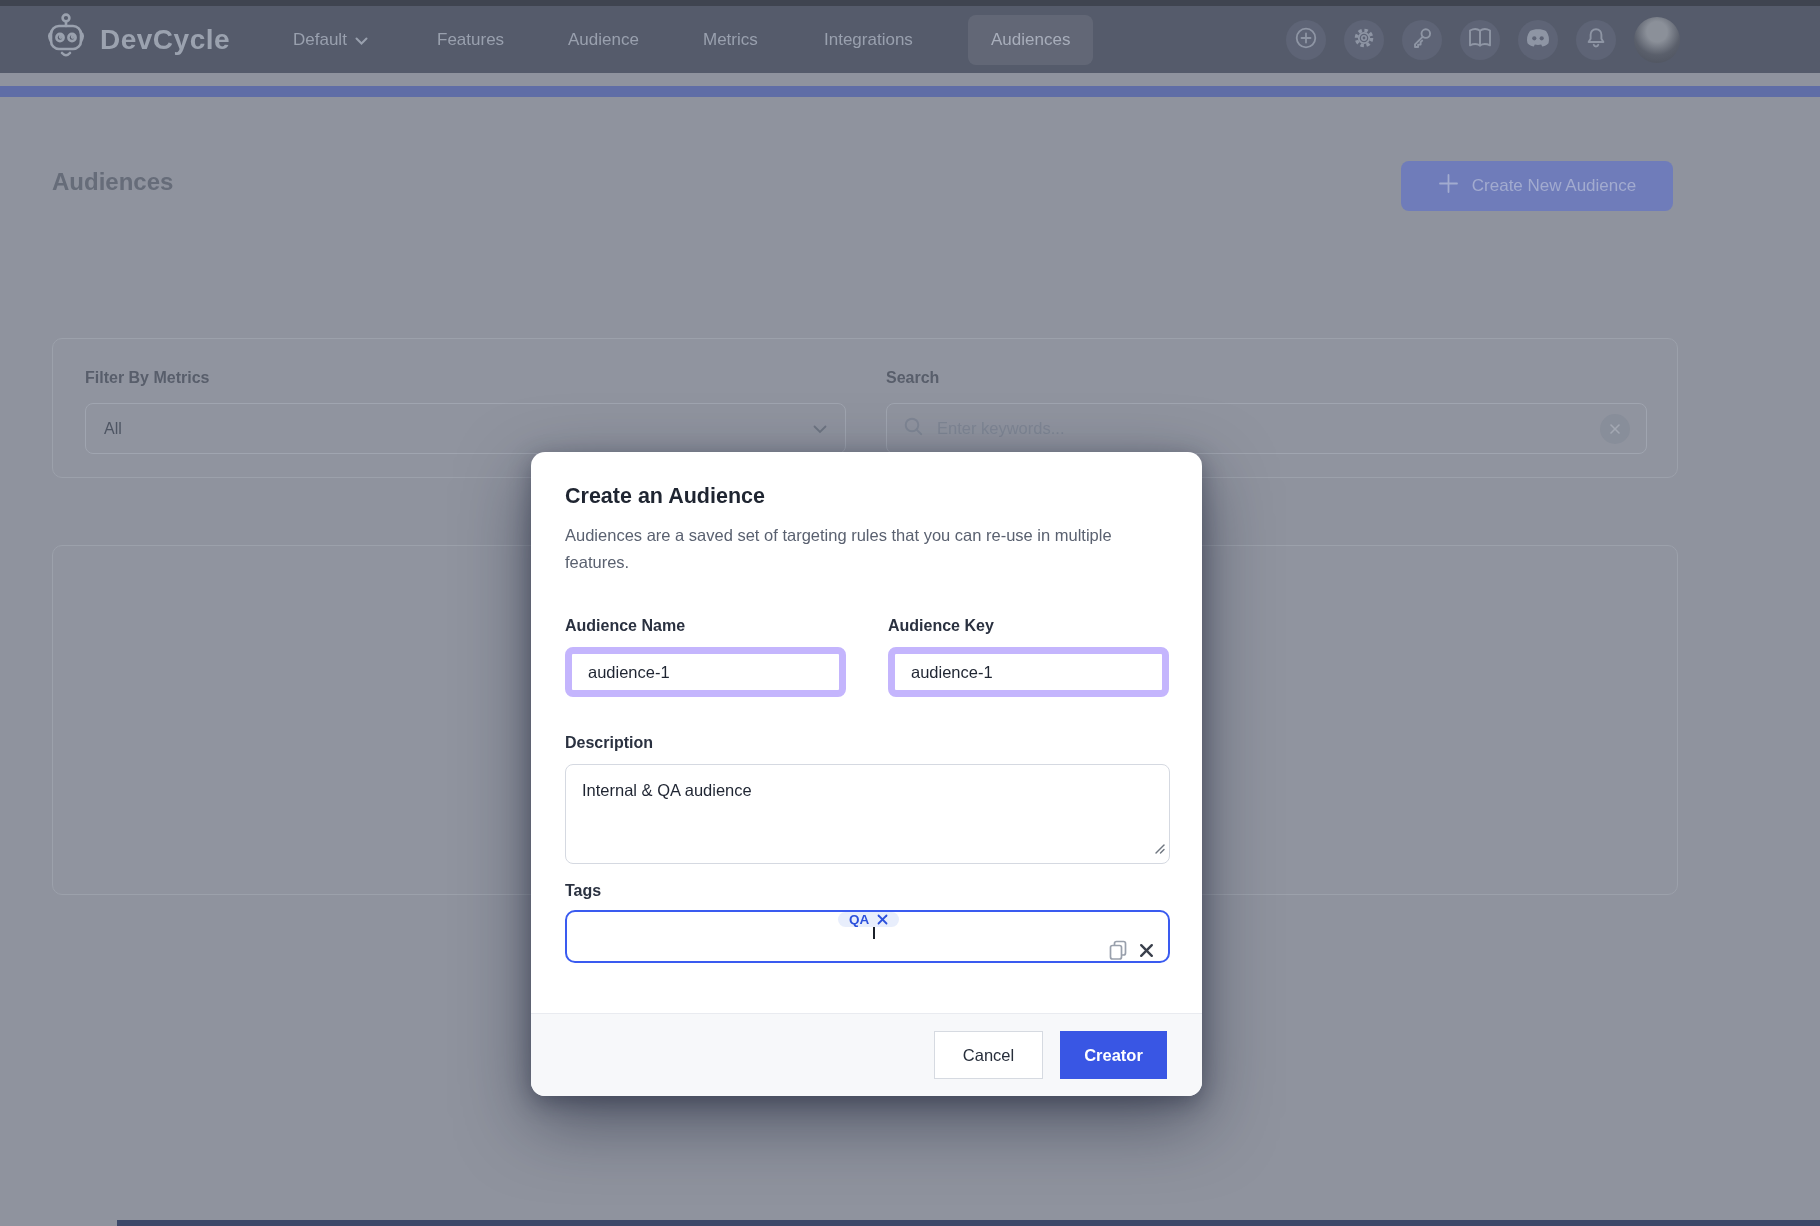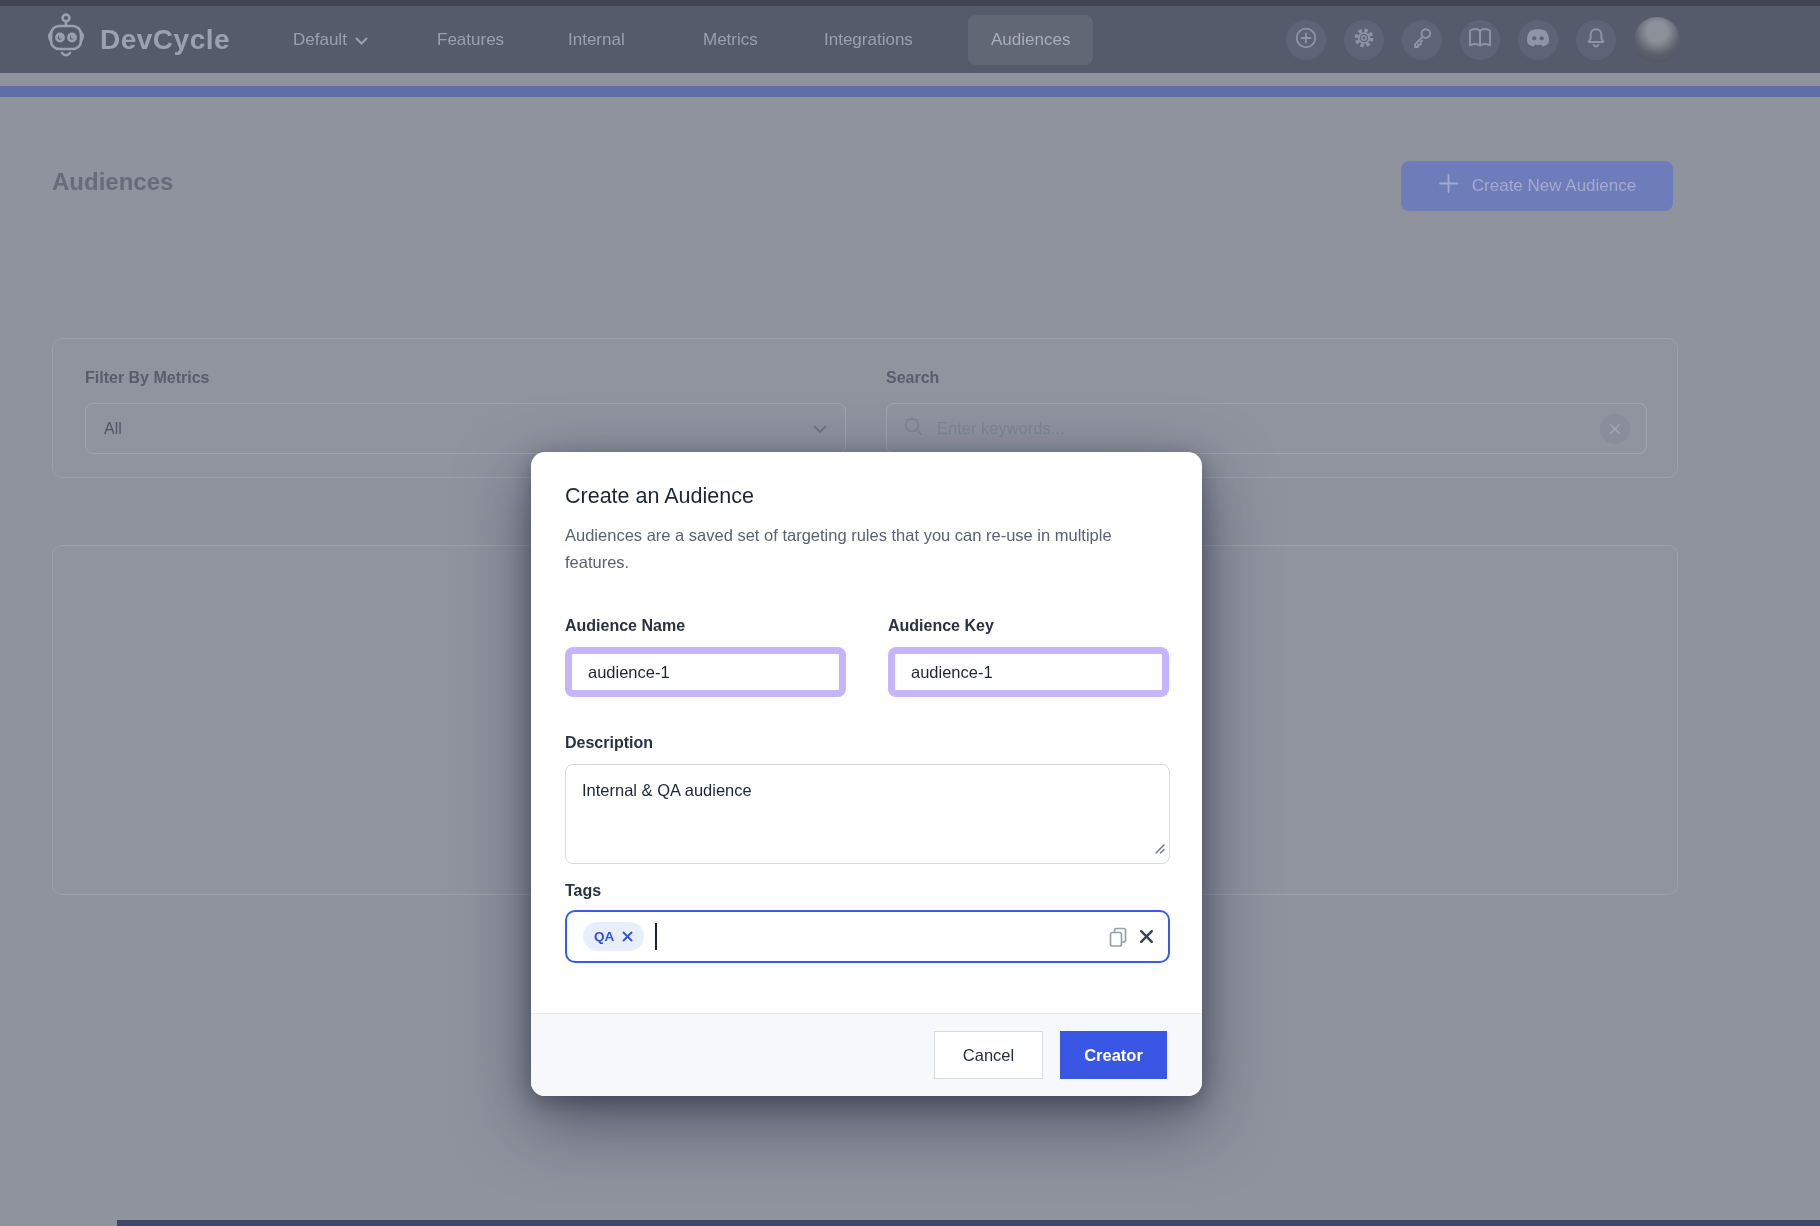--- a/index.html
+++ b/index.html
@@ -41,33 +41,33 @@
         display:flex; align-items:center; padding:0 16px; gap:13px; }
   .dim-search input { flex:1; border:none; outline:none; background:transparent; font-size:16.5px; color:#4E5563; font-family:inherit; }
   .dim-search input::placeholder { color:#7F8694; }
   .clear-pill { width:30px; height:30px; border-radius:50%; background:#888E9A; color:#A3A8B3; display:flex; align-items:center; justify-content:center; cursor:pointer; flex:none; }
 
   .bottom-bar { position:absolute; left:117px; bottom:0; width:1703px; height:6px; background:#3C4869; }
 
   
   .modal { position:absolute; left:531px; top:452px; width:671px; height:644px; background:#FFFFFF; border-radius:14px;
            box-shadow:0 25px 70px rgba(18,24,46,0.50), 0 6px 22px rgba(18,24,46,0.35); }
-  .modal-title { position:absolute; left:34px; top:32px; font-size:21.5px; font-weight:400; color:#1F2531; }
+  .modal-title { position:absolute; left:34px; top:32px; font-size:21.5px; font-weight:700; color:#1F2531; }
   .modal-desc  { position:absolute; left:34px; top:70px; width:612px; font-size:16.5px; line-height:1.66; color:#5A6170; }
 
   .field-label { position:absolute; font-size:16px; font-weight:600; color:#2A3140; }
   .text-input  { position:absolute; height:50px; border:7px solid #c4b5fd; border-radius:8px; padding:0 16px;
                  font-size:16.5px; color:#1F2532; font-family:inherit; outline:none; background:#fff; }
   .textarea-wrap { position:absolute; left:34px; top:312px; width:605px; height:100px; }
   .textarea-wrap textarea { width:100%; height:100%; border:1px solid #D5D9E1; border-radius:8px; resize:none; outline:none;
                  padding:14px 16px; font-size:16.5px; color:#1F2532; font-family:inherit; line-height:1.4; }
   .resize-grip { position:absolute; right:5px; bottom:6px; pointer-events:none; }
 
   .tags-input { position:absolute; left:34px; top:458px; width:605px; height:53px; border:2px solid #3A5BF0; border-radius:10px;
-                display:flex; align-items:center; padding:0 14px 0 16px; background:#fff; }
+                display:flex; align-items:center; padding:0 14px 0 16px; background:#fff;flex-direction:column; }
   .chip { height:29px; background:#E8EEFC; border-radius:15px; display:flex; align-items:center; gap:8px;
           padding:0 11px; font-size:13.5px; font-weight:700; color:#2B50DC; }
   .chip-x { cursor:pointer; display:flex; align-items:center; }
   .caret { width:2px; height:27px; background:#1B2029; margin-left:11px; animation:blink 1.1s steps(1) infinite; }
   @keyframes blink { 50% { opacity:0; } }
   .tags-actions { margin-left:auto; display:flex; align-items:center; gap:11px; }
   .tags-actions > span { cursor:pointer; display:flex; align-items:center; }
 
   .modal-footer { position:absolute; left:0; top:561px; width:100%; height:83px; background:#F7F8FA; border-top:1px solid #E9EBF0;
                   border-radius:0 0 14px 14px; display:flex; align-items:center; justify-content:flex-end; gap:17px; padding-right:35px; }
@@ -101,21 +101,21 @@
 
   <div class="nav-link" style="left:293px">
     <span>Default</span>
     <span>
       <svg width="13" height="8" viewBox="0 0 13 8" fill="none" stroke="#99A0AE" stroke-width="2" stroke-linecap="round">
           <path d="M1.5 1.5 L6.5 6.5 L11.5 1.5"></path>
         </svg>
     </span>
   </div>
   <div class="nav-link" style="left:437px">Features</div>
-  <div class="nav-link" style="left:568px">Internal</div>
+  <div class="nav-link" style="left:568px">Audience</div>
   <div class="nav-link" style="left:703px">Metrics</div>
   <div class="nav-link" style="left:824px">Integrations</div>
   <div class="nav-link nav-pill" style="left:968px">Audiences</div>
 
   <div class="nav-icons">
     <div class="icon-btn">
       <span>
         <svg width="24" height="24" viewBox="0 0 24 24" fill="none" stroke="currentColor" stroke-width="1.8" stroke-linecap="round">
             <circle cx="12" cy="12" r="9.3"></circle>
             <line x1="12" y1="7.5" x2="12" y2="16.5"></line>

